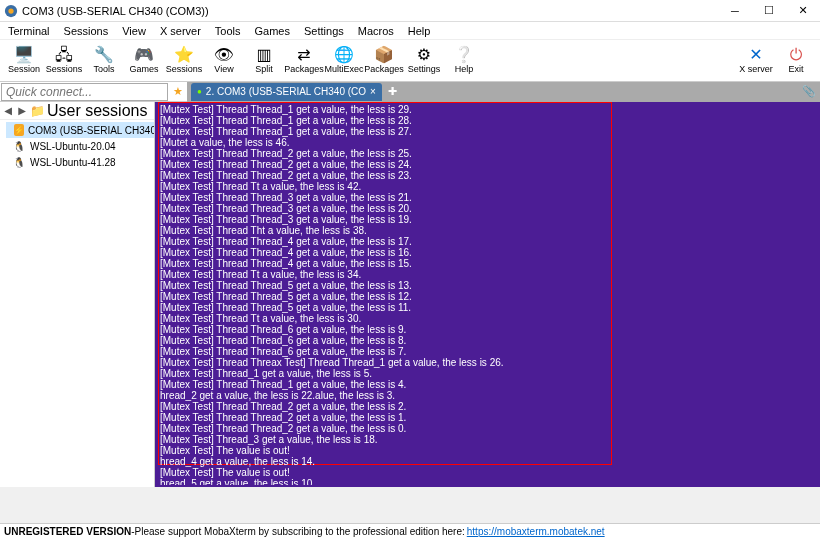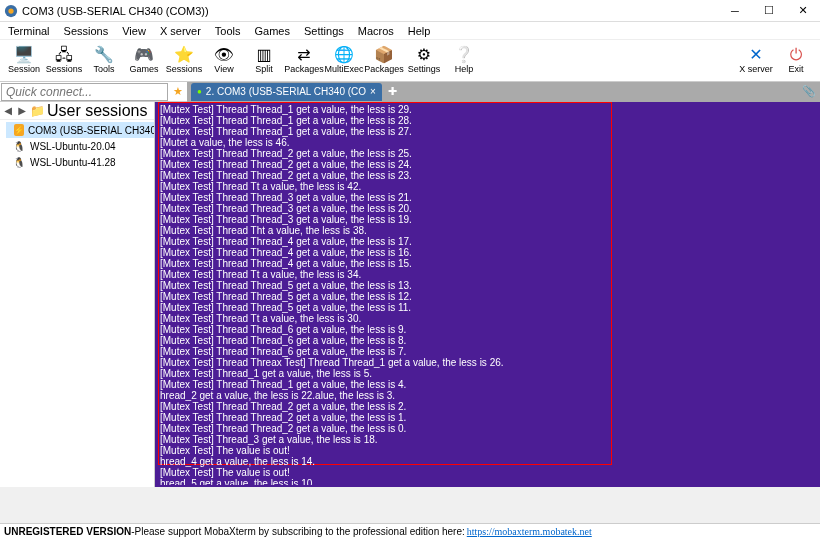--- a/index.html
+++ b/index.html
@@ -35,21 +35,21 @@
 .tree-item.selected { background: #cce8ff; }
 .tree-icon { width: 12px; height: 12px; display: inline-flex; align-items: center; justify-content: center; font-size: 10px; }
 .tree-icon.orange { background: #f5a623; border-radius: 2px; color: #fff; font-size: 8px; }
 .tree-icon.penguin { display: flex; align-items: center; justify-content: center; }
 .terminal { flex: 1; background: #4c1d95; position: relative; overflow: hidden; }
 .term-border { position: absolute; left: 3px; top: 0; right: 208px; bottom: 22px; border: 1px solid #ff0000; }
 .term-content { position: absolute; left: 5px; top: 2px; right: 5px; bottom: 2px; font-family: "Consolas", "Courier New", monospace; font-size: 10px; line-height: 11px; color: #fff; white-space: pre; overflow: hidden; }
 .term-line { display: block; }
 .statusbar { height: 16px; background: #fff; border-top: 1px solid #ccc; display: flex; align-items: center; padding: 0 4px; font-size: 10px; overflow: hidden; white-space: nowrap; margin-top: 36px; }
 .status-strong { font-weight: bold; }
-.status-link { color: #0066cc; text-decoration: underline; margin-left: 2px; font-family: Liberation Serif, serif; }
+.status-link { color: #0066cc; text-decoration: underline; margin-left: 2px; }
 </style>
 </head>
 <body>
 
 <div class="titlebar">
   <svg class="titlebar-icon" viewBox="0 0 16 16">
       <circle cx="8" cy="8" r="7" fill="#3a6ea5"></circle>
       <circle cx="8" cy="8" r="3" fill="#f5a623"></circle>
     </svg>
   <span class="titlebar-text">COM3  (USB-SERIAL CH340 (COM3))</span>

